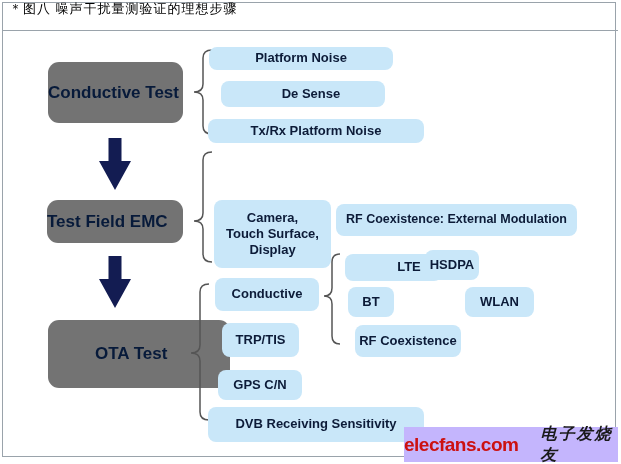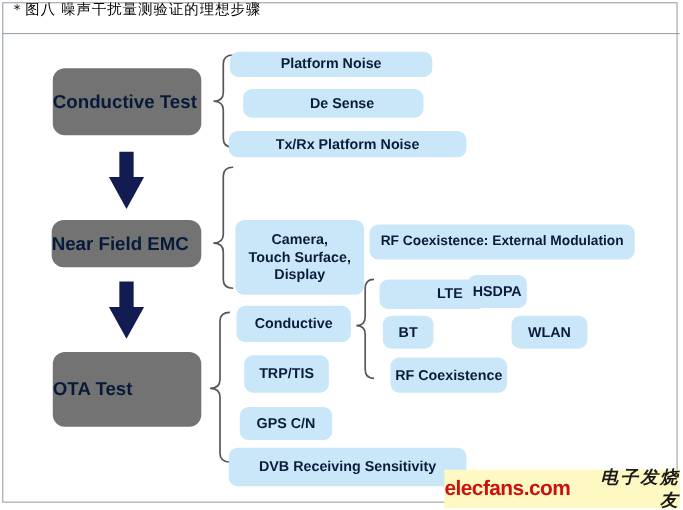--- a/index.html
+++ b/index.html
@@ -24,22 +24,22 @@
     display:flex;align-items:center;
     font-weight:bold;font-size:17px;color:#071a3a;text-align:center;
   }
   .child-box{
     position:absolute;background:#c9e7f9;border-radius:8px;
     display:flex;flex-direction:column;align-items:center;justify-content:center;
     font-weight:bold;font-size:13px;color:#0c1b38;text-align:center;line-height:1.25;
   }
   .overlay{position:absolute;left:0;top:0;pointer-events:none;}
   .logo{
-    position:absolute;left:404px;top:427px;width:214px;height:35px;background:#fef9c3;
-    display:flex;align-items:center;justify-content:center;gap:22px;z-index:6;text-align:right;
+    position:absolute;left:404px;top:427px;width:214px;height:35px;background:#c4b5fd;
+    display:flex;align-items:center;justify-content:center;gap:22px;z-index:6;
   }
   .logo-brand{
     color:#cc1111;font-weight:bold;font-size:19px;letter-spacing:-0.5px;
     font-family:"Liberation Sans","DejaVu Sans",sans-serif;
   }
   .logo-tagline{
     color:#1a1a1a;font-weight:bold;font-size:16px;font-style:italic;
     font-family:"DejaVu Serif","Liberation Serif",serif;letter-spacing:2px;
   }
 </style>
@@ -50,23 +50,23 @@
 
   <div class="frame"></div>
   <div class="title-rule"></div>
 
   <div class="doc-title">＊图八 噪声干扰量测验证的理想步骤</div>
 
   <div class="stage-box" style="left:48px;top:62px;width:135px;height:61px;">
     <span>Conductive Test</span>
   </div>
   <div class="stage-box" style="left:47px;top:200px;width:136px;height:43px;">
-    <span>Near Field EMC</span>
+    <span>Test Field EMC</span>
   </div>
-  <div class="stage-box" style="left:48px;top:320px;width:135px;height:68px;">
+  <div class="stage-box" style="left:48px;top:320px;width:135px;height:68px;padding-left:47px;">
     <span>OTA Test</span>
   </div>
 
   <svg class="overlay" width="621" height="464" viewBox="0 0 621 464">
     <polygon points="108.5,138 121.5,138 121.5,161 131,161 115,190 99,161 108.5,161" fill="#131c52"></polygon>
     <polygon points="108.5,256 121.5,256 121.5,279 131,279 115,308 99,279 108.5,279" fill="#131c52"></polygon>
     <path fill="none" stroke-width="1.5" d="M 212,50 Q 203,50 203,58 L 203,84 Q 203,92 194,92 Q 203,92 203,100 L 203,126 Q 203,134 212,134" stroke="#555555"></path>
     <path fill="none" stroke-width="1.5" d="M 212,152 Q 203,152 203,160 L 203,213 Q 203,221 194,221 Q 203,221 203,229 L 203,254 Q 203,262 212,262" stroke="#555555"></path>
     <path fill="none" stroke-width="1.5" d="M 209,284 Q 200,284 200,292 L 200,345 Q 200,353 191,353 Q 200,353 200,361 L 200,412 Q 200,420 209,420" stroke="#555555"></path>
     <path fill="none" stroke-width="1.5" d="M 340,254 Q 332,254 332,262 L 332,288 Q 332,296 324,296 Q 332,296 332,304 L 332,336 Q 332,344 340,344" stroke="#555555"></path>

